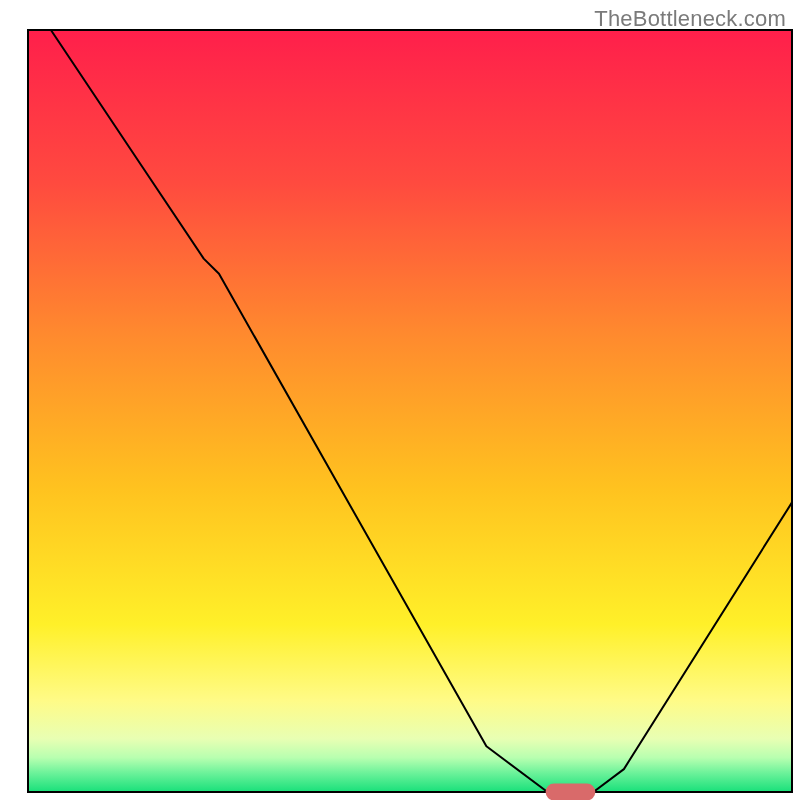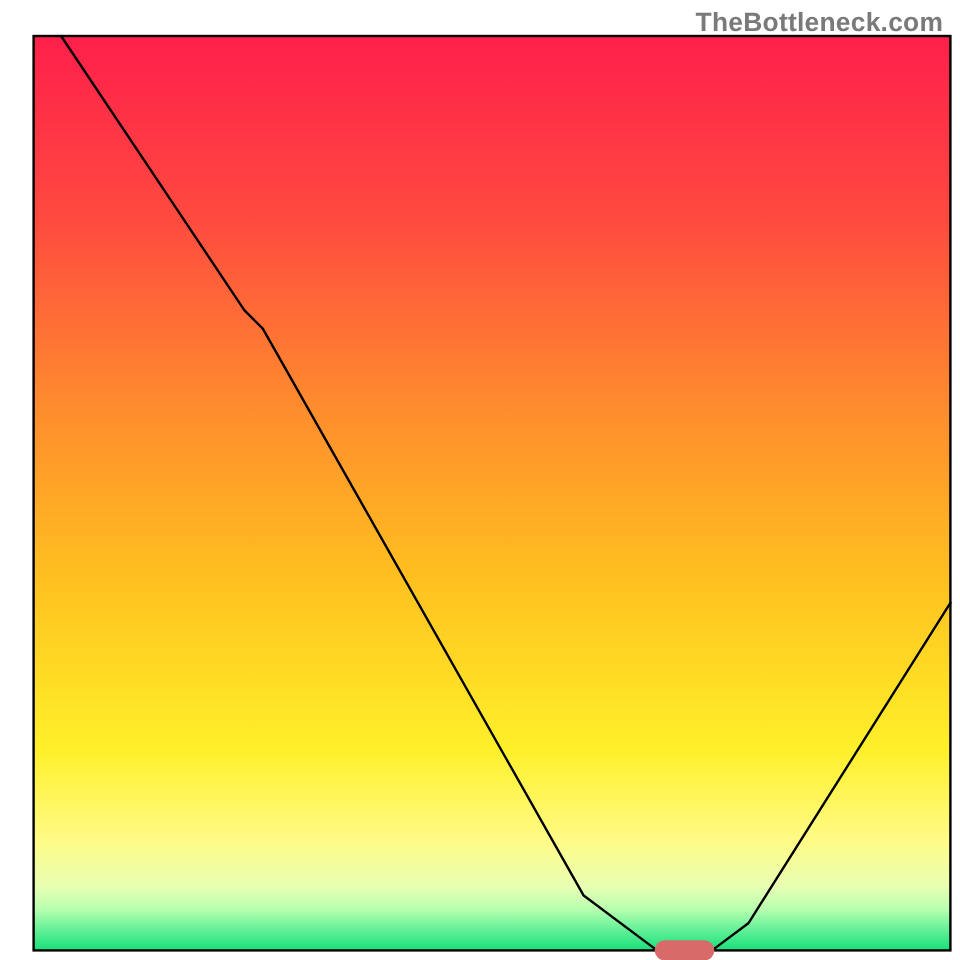--- a/index.html
+++ b/index.html
@@ -14,21 +14,21 @@
     position: relative;
     width: 800px;
     height: 800px;
   }
   .watermark {
     position: absolute;
     top: 6px;
     right: 14px;
     color: #7a7a7a;
     font-size: 22px;
-    font-weight: 700;
+    font-weight: 400;
     letter-spacing: 0.2px;
     user-select: none;
   }
   svg.plot {
     position: absolute;
     left: 0;
     top: 0;
   }
 </style>
 </head>

